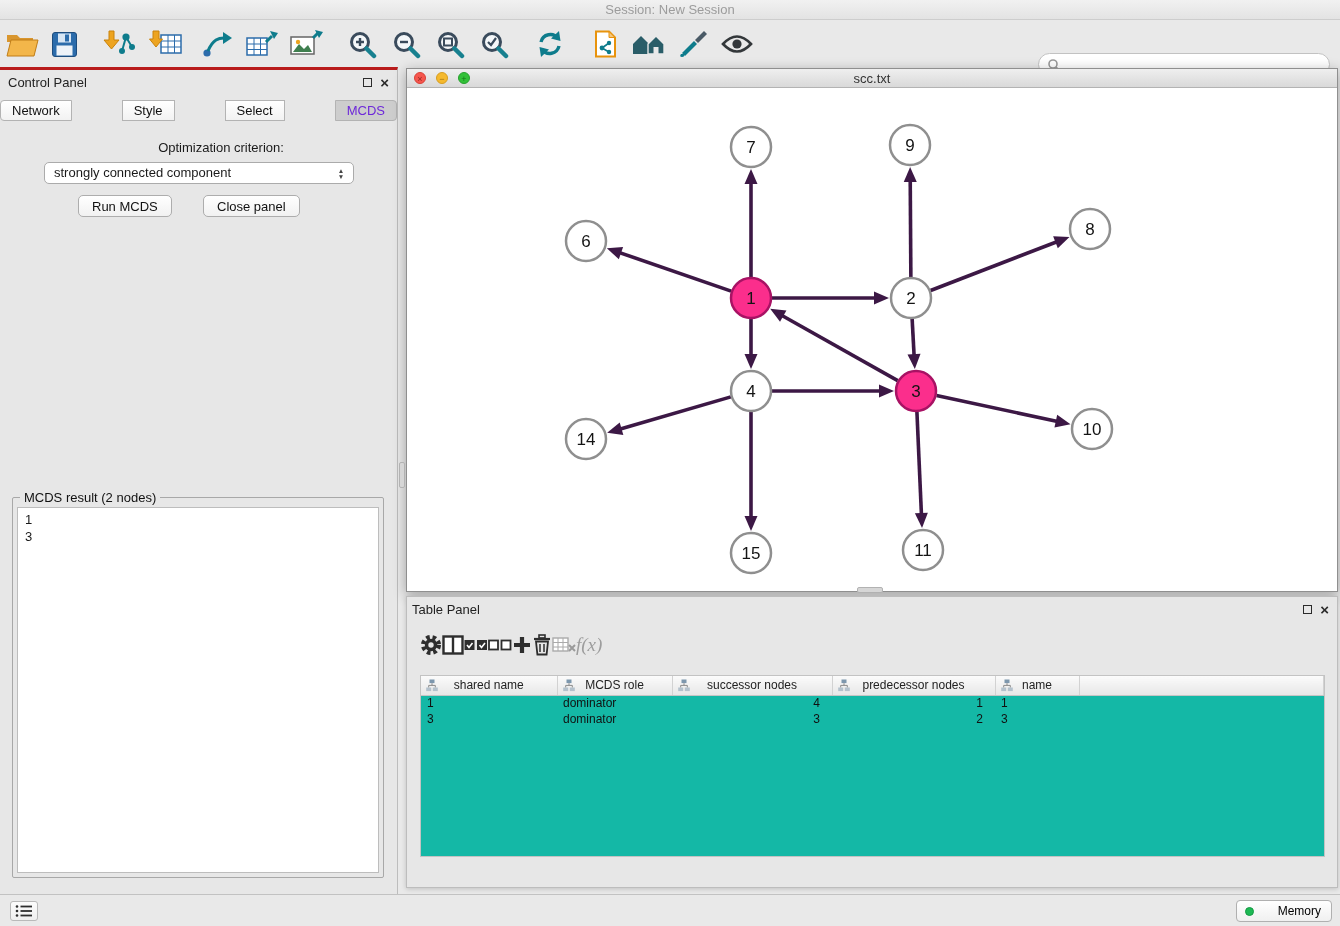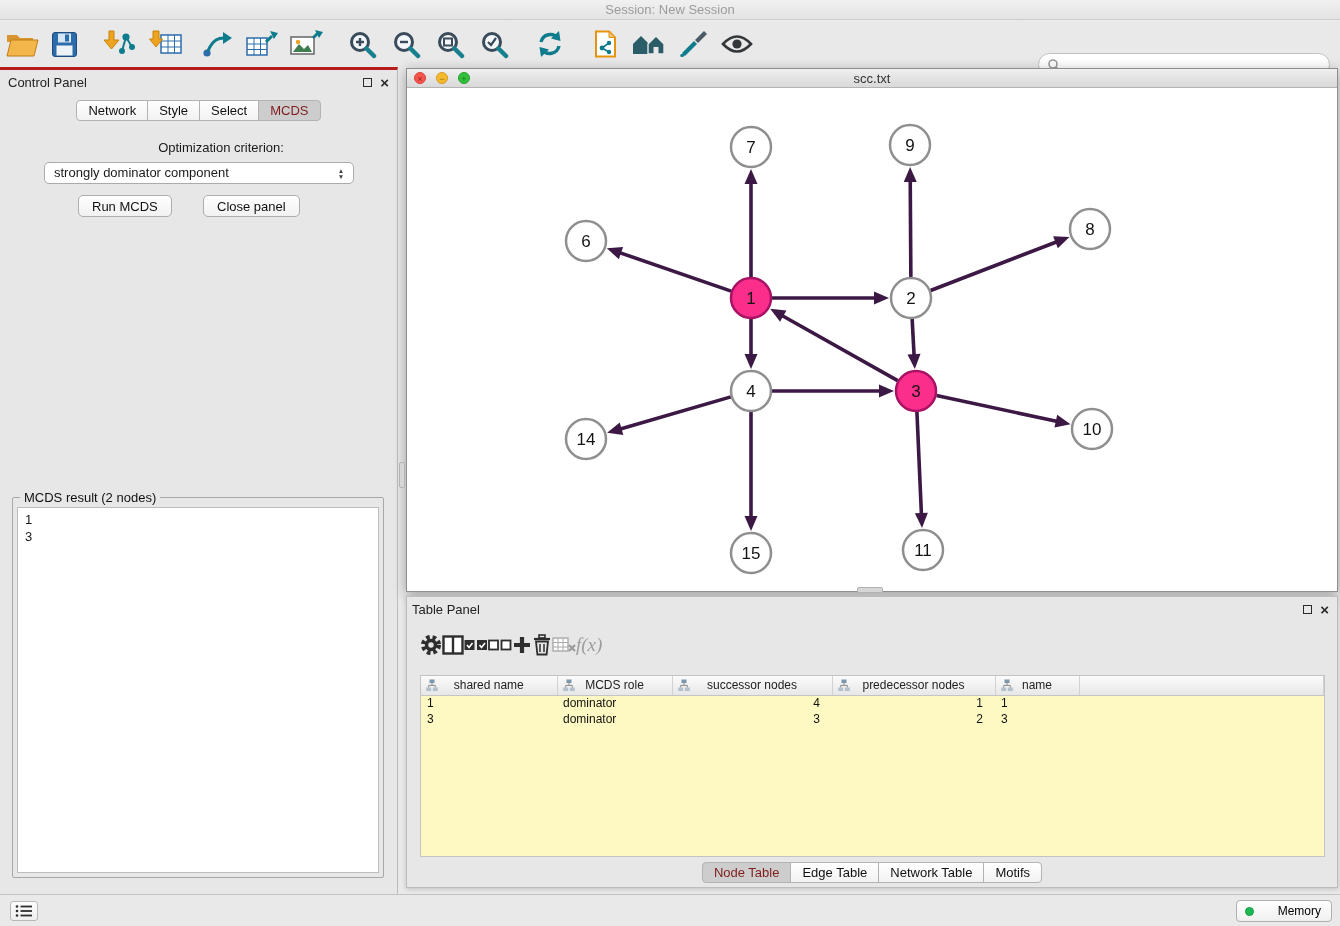--- a/index.html
+++ b/index.html
@@ -24,26 +24,26 @@
 
   
   .cp { position:absolute; left:0; top:67px; width:398px; height:827px;
     background:#e7e7e7; border-top:3px solid #b91c1c; border-right:1px solid #bdbdbd; }
   .panel-header { position:relative; height:25px; line-height:25px; padding-left:8px; color:#222; }
   .ph-icons { position:absolute; right:8px; top:0; height:25px; display:flex; align-items:center; gap:8px; }
   .float-icon { width:9px; height:9px; border:1.6px solid #2b2b2b; display:inline-block; }
   .close-icon { font-size:15px; font-weight:bold; color:#2b2b2b; line-height:9px; }
 
   .tabs { position:absolute; left:0; width:100%; display:flex; justify-content:center; }
-  .cp .tabs { top:30px; }
+  .cp .tabs { top:30px;justify-content:space-between; }
   .tab { height:21px; line-height:19px; padding:0 11px; background:linear-gradient(#ffffff,#f2f2f2);
     border:1px solid #b3b3b3; margin-left:-1px; font-size:13px; color:#111; cursor:pointer; }
   .tab:first-child { border-radius:4px 0 0 4px; margin-left:0; }
   .tab:last-child { border-radius:0 4px 4px 0; }
-  .tab.active { background:#cdcdcd; color:#7f1d1d; }
+  .tab.active { background:#cdcdcd; color:#6d28d9; }
 
   .opt-label { position:absolute; top:70px; width:100%; text-align:center;padding-left:45px; }
   .dropdown { position:absolute; top:92px; left:44px; width:310px; height:22px;
     background:#fff; border:1px solid #ababab; border-radius:5px; line-height:20px;
     padding-left:9px; cursor:pointer; }
   .dd-arrows { position:absolute; right:6px; top:1px; width:12px; height:20px;
     display:flex; flex-direction:column; align-items:center; justify-content:center; color:#444; }
   .dd-arrows span { font-size:6.5px; line-height:6px; }
 
   .btn { position:absolute; top:125px; height:22px; background:linear-gradient(#ffffff,#f1f1f1);
@@ -75,21 +75,21 @@
 
   
   .tp { position:absolute; left:406px; top:596px; width:932px; height:292px;
     background:#e7e7e7; border:1px solid #bdbdbd; box-shadow:0 1px 5px rgba(0,0,0,0.18); }
   .tp .panel-header { padding-left:5px; }
   .tp-toolbar { position:absolute; left:13px; top:32px; height:32px; display:flex; align-items:center; gap:0; }
   .ttbtn { border:none; background:transparent; cursor:pointer; display:flex; align-items:center; justify-content:center; height:28px; }
   .fx { font-family:"Liberation Serif",serif; font-style:italic; font-size:19px; color:#9d9d9d; }
 
   .tablewrap { position:absolute; left:13px; right:12px; top:78px; height:182px;
-    background:#fef9c3; border:1px solid #c3c3c3; overflow:hidden; }
+    background:#14b8a6; border:1px solid #c3c3c3; overflow:hidden; }
   table { border-collapse:collapse; table-layout:fixed; width:100%; font-size:12px; }
   th { height:19px; background:linear-gradient(#fbfbfb,#e7e7e7);
     border-right:1px solid #d2d2d2; border-bottom:1px solid #c5c5c5;
     font-weight:normal; color:#222; position:relative; text-align:center; }
   th .hicon { position:absolute; left:5px; top:3px; }
   td { height:16px; padding:0 12px 0 6px; color:#111; overflow:hidden; white-space:nowrap; }
   td.r { text-align:right; }
   .tp .tabs { bottom:4px; top:auto; }
 
   
@@ -267,21 +267,21 @@
   <div class="tabs">
     <div class="tab">Network</div>
     <div class="tab">Style</div>
     <div class="tab">Select</div>
     <div class="tab active">MCDS</div>
   </div>
 
   <div class="opt-label">Optimization criterion:</div>
 
   <div class="dropdown">
-    <span>strongly dominator component</span>
+    <span>strongly connected component</span>
     <span class="dd-arrows">
         <span>▲</span>
         <span>▼</span>
       </span>
   </div>
 
   <button class="btn" style="left:78px">Run MCDS</button>
   <button class="btn" style="left:203px">Close panel</button>
 
   <div class="fieldset">
@@ -541,26 +541,20 @@
             <td>dominator</td>
             <td class="r">3</td>
             <td class="r">2</td>
             <td>3</td>
             <td></td>
           </tr>
         </tbody>
     </table>
   </div>
 
-  <div class="tabs">
-    <div class="tab active">Node Table</div>
-    <div class="tab">Edge Table</div>
-    <div class="tab">Network Table</div>
-    <div class="tab">Motifs</div>
-  </div>
 </div>
 
 <div class="statusbar">
   <button class="listbtn">
     <svg width="18" height="14" viewBox="0 0 18 14">
       <circle cx="2" cy="2.5" r="1.3" fill="#2e2e2e"></circle>
         <line x1="5.5" y1="2.5" x2="17" y2="2.5" stroke="#2e2e2e" stroke-width="1.8"></line>
       <circle cx="2" cy="7" r="1.3" fill="#2e2e2e"></circle>
         <line x1="5.5" y1="7" x2="17" y2="7" stroke="#2e2e2e" stroke-width="1.8"></line>
       <circle cx="2" cy="11.5" r="1.3" fill="#2e2e2e"></circle>

